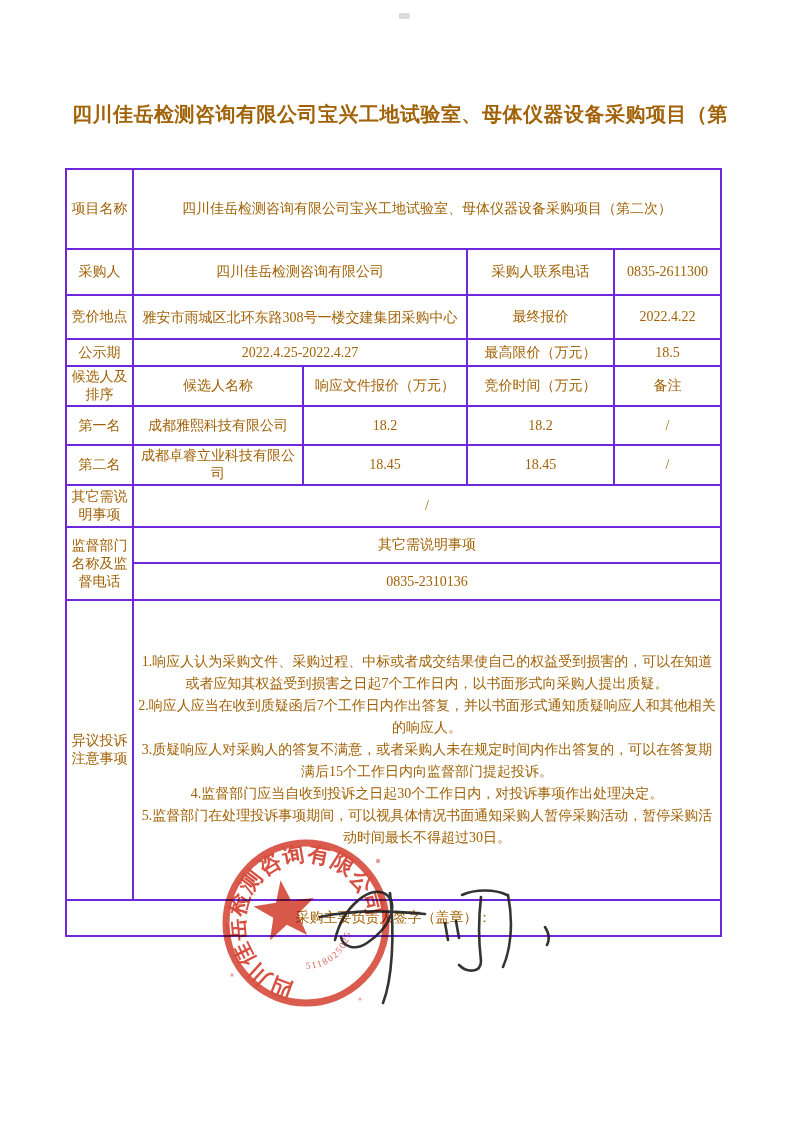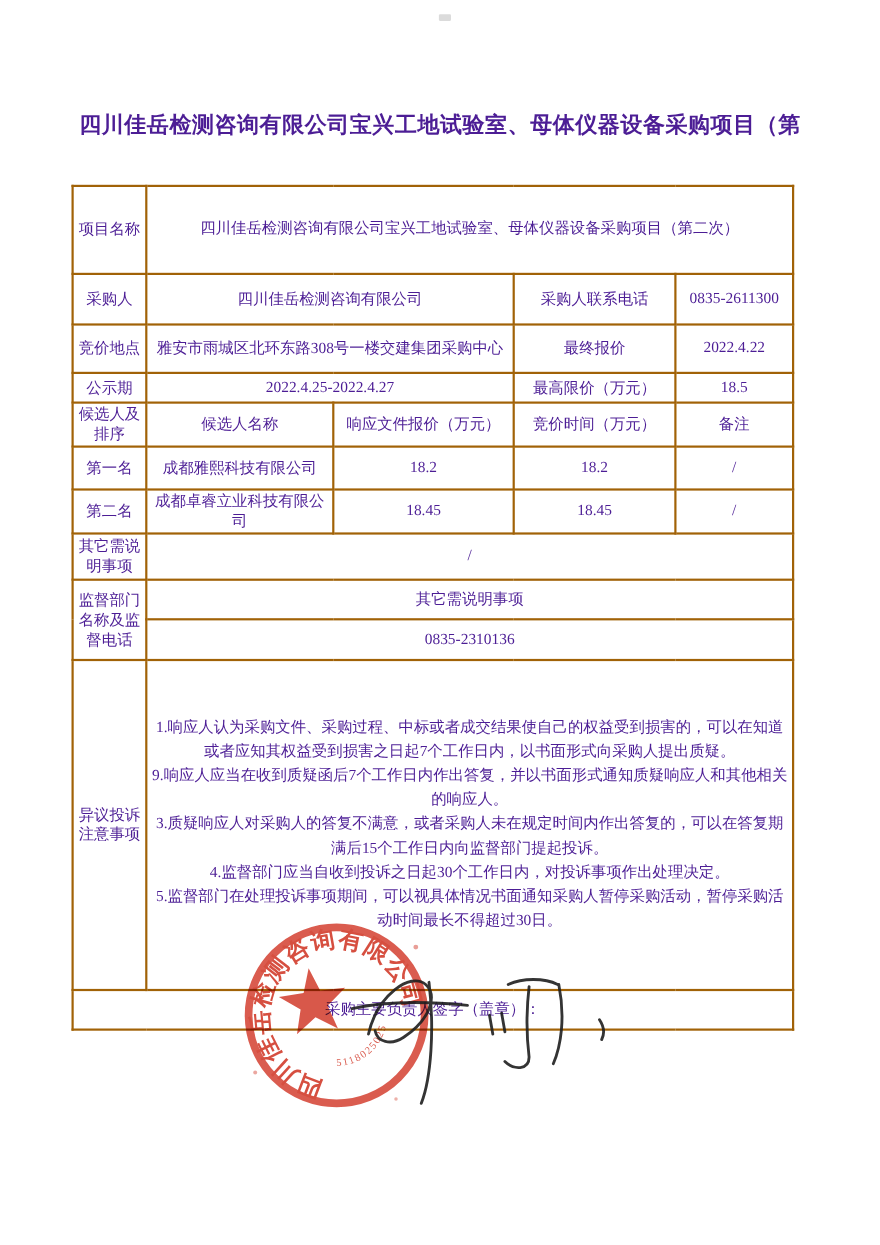--- a/index.html
+++ b/index.html
@@ -1,35 +1,35 @@
 <!DOCTYPE html>
 <html><head>
 <meta charset="utf-8">
 <style>
   html,body { margin:0; padding:0; background:#ffffff; }
   .page {
     position:relative; width:800px; height:1132px; background:#ffffff;
-    font-family:"Liberation Serif","DejaVu Serif",serif; color:#4c1d95;
+    font-family:"Liberation Serif","DejaVu Serif",serif; color:#a16207;
     overflow:hidden;
   }
   .scan-artifact {
     position:absolute; left:399px; top:13px; width:11px; height:6px;
     background:#c9c9c9; opacity:.65; border-radius:1px; filter:blur(.4px);
   }
   .doc-title {
     position:absolute; top:99px; left:58px; width:684px; margin:0;
     text-align:center; font-size:20px; font-weight:bold; line-height:31px;
     letter-spacing:.5px;
   }
   table.doc-table {
     position:absolute; left:65px; top:168px; width:655px;
     border-collapse:collapse; table-layout:fixed;
   }
   .doc-table td {
-    border:2px solid #a16207; font-size:14px; text-align:center;
+    border:2px solid #6d28d9; font-size:14px; text-align:center;
     vertical-align:middle; padding:1px 4px; overflow:hidden;
   }
   .lab { font-size:13.5px; text-align:left; padding-left:3px; }
   .lab-c { font-size:13.5px; text-align:center; }
   .pad-name { padding:1px 10px; }
   .addr { padding:0 14px; line-height:19px; }
   .proj-val { padding-top:20px; vertical-align:top; line-height:24px; }
   .hr1{height:80px}.hr2{height:46px}.hr3{height:44px}.hr4{height:27px}
   .hr5{height:35px}.hr6{height:39px}.hr7{height:39px}.hr8{height:42px}
   .hr9a{height:36px}.hr9b{height:37px}.hr10{height:300px}.hr11{height:36px}
@@ -116,21 +116,21 @@
       <td class="lab" rowspan="2">监督部门名称及监督电话</td>
       <td colspan="4">其它需说明事项</td>
     </tr>
     <tr class="hr9b">
       <td colspan="4">0835-2310136</td>
     </tr>
     <tr class="hr10">
       <td class="lab">异议投诉注意事项</td>
       <td colspan="4" class="objection-cell">
         <p>1.响应人认为采购文件、采购过程、中标或者成交结果使自己的权益受到损害的，可以在知道或者应知其权益受到损害之日起7个工作日内，以书面形式向采购人提出质疑。</p>
-        <p>9.响应人应当在收到质疑函后7个工作日内作出答复，并以书面形式通知质疑响应人和其他相关的响应人。</p>
+        <p>2.响应人应当在收到质疑函后7个工作日内作出答复，并以书面形式通知质疑响应人和其他相关的响应人。</p>
         <p>3.质疑响应人对采购人的答复不满意，或者采购人未在规定时间内作出答复的，可以在答复期满后15个工作日内向监督部门提起投诉。</p>
         <p>4.监督部门应当自收到投诉之日起30个工作日内，对投诉事项作出处理决定。</p>
         <p>5.监督部门在处理投诉事项期间，可以视具体情况书面通知采购人暂停采购活动，暂停采购活动时间最长不得超过30日。</p>
       </td>
     </tr>
     <tr class="hr11">
       <td colspan="5" class="sig-cell">采购主要负责人签字（盖章）：</td>
     </tr>
   </tbody>
     </table>

